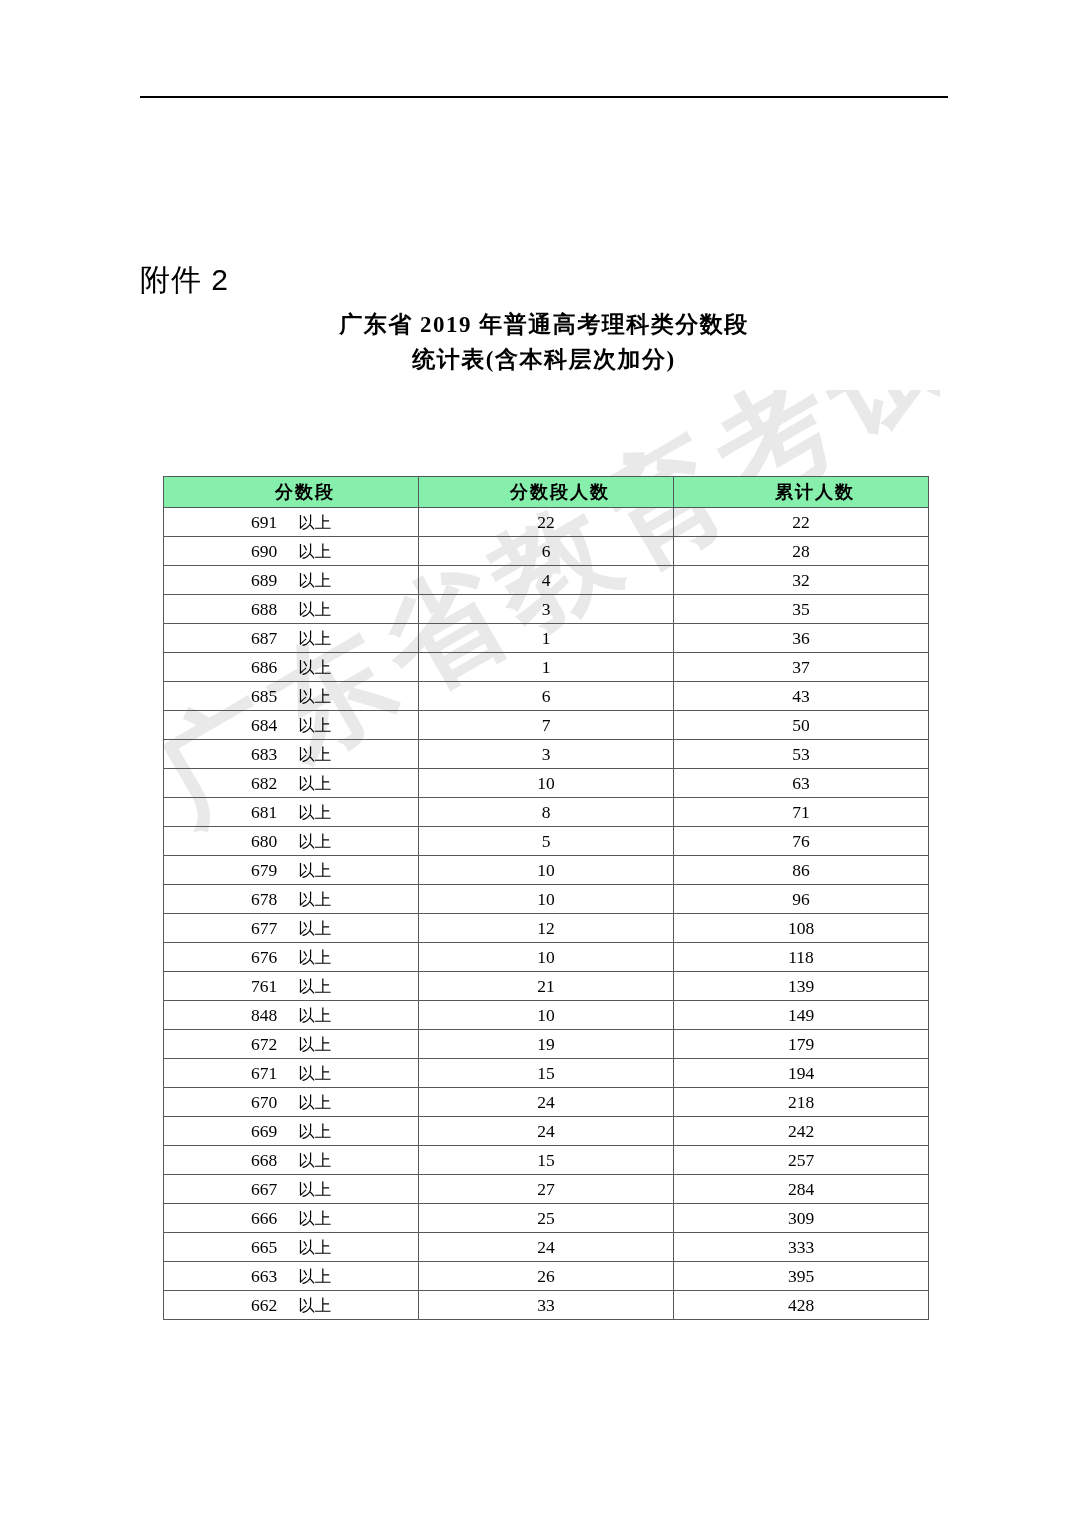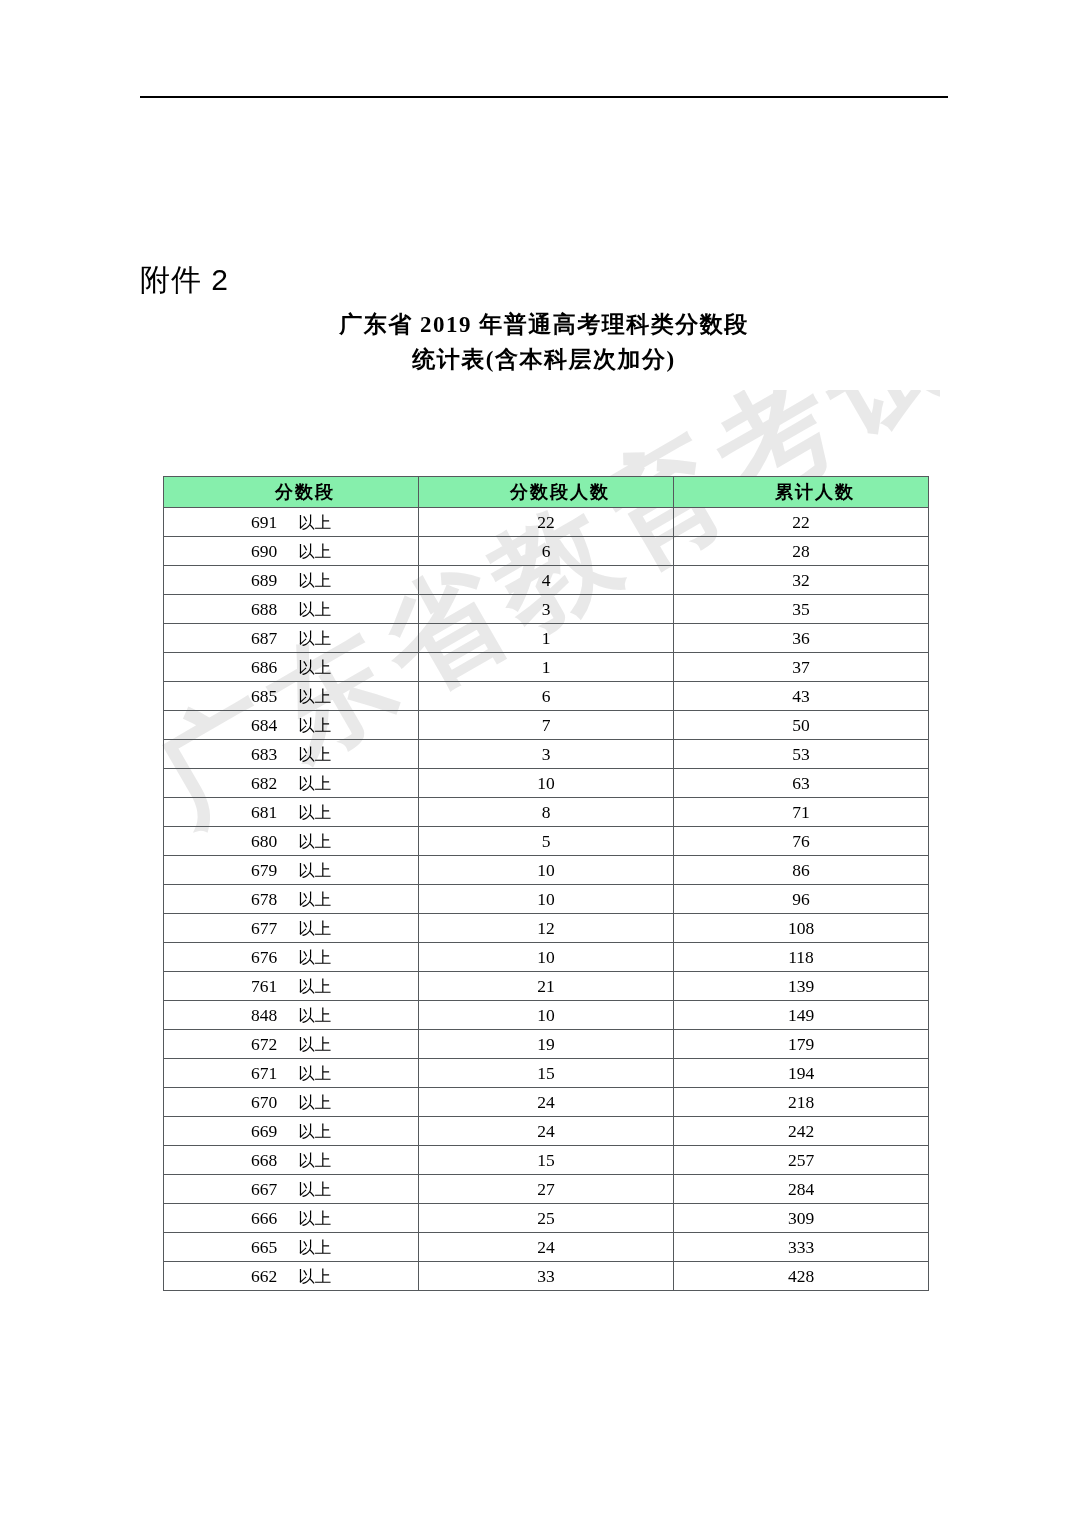--- a/index.html
+++ b/index.html
@@ -267,20 +267,25 @@
           <td class="seg-cell"><span class="num">666</span><span class="suffix">以上</span></td>
           <td>25</td>
           <td>309</td>
         </tr>
         <tr>
           <td class="seg-cell"><span class="num">665</span><span class="suffix">以上</span></td>
           <td>24</td>
           <td>333</td>
         </tr>
         <tr>
+          <td class="seg-cell"><span class="num">663</span><span class="suffix">以上</span></td>
+          <td>26</td>
+          <td>395</td>
+        </tr>
+        <tr>
           <td class="seg-cell"><span class="num">662</span><span class="suffix">以上</span></td>
           <td>33</td>
           <td>428</td>
         </tr>
       </tbody>
   </table>
 
 </div>
 
 </body></html>

